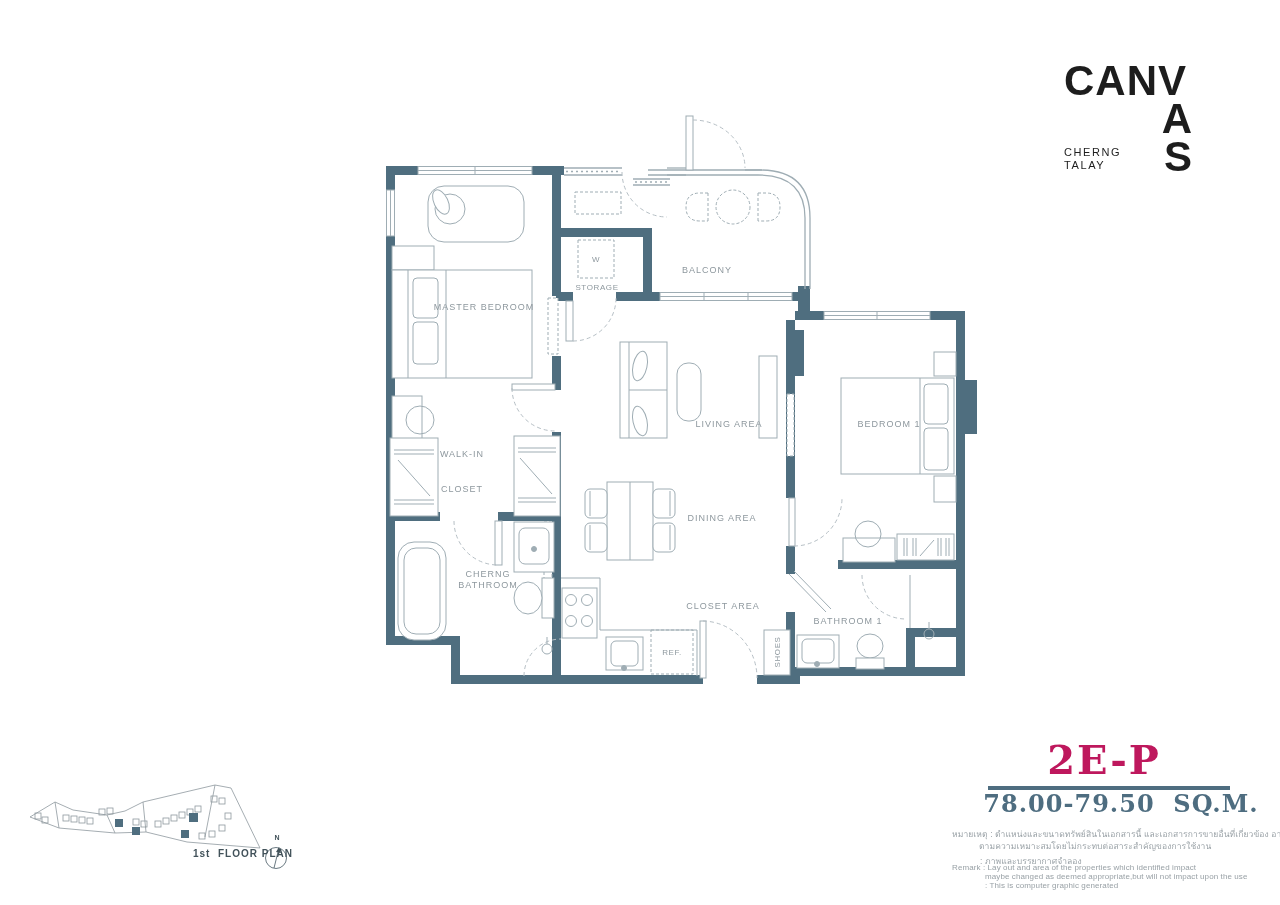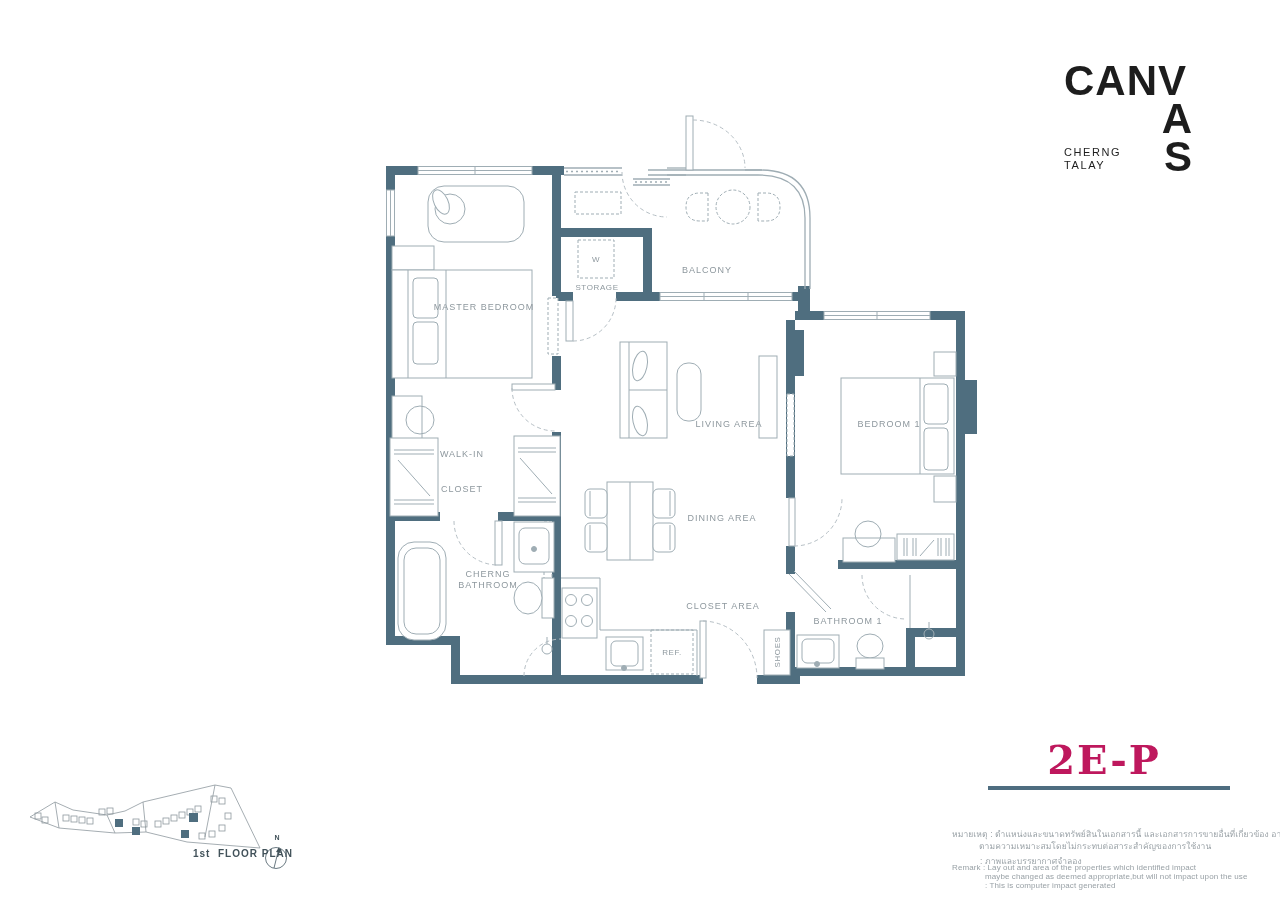--- a/index.html
+++ b/index.html
@@ -270,27 +270,28 @@
   <div class="lbl lbl-sm lbl-vert" style="left:777px;top:652px">SHOES</div>
 
   <div class="logo-row">CANV</div>
   <div class="logo-letter logo-a">A</div>
   <div class="logo-letter logo-s">S</div>
   <div class="logo-sub logo-sub1">CHERNG</div>
   <div class="logo-sub logo-sub2">TALAY</div>
 
   <div class="unit-code">2E-P</div>
   <div class="unit-rule"></div>
+  <div class="unit-area">78.00-79.50  SQ.M.</div>
 
   <div class="remark-line rl-th" style="left:952px;top:827px">หมายเหตุ : ตำแหน่งและขนาดทรัพย์สินในเอกสารนี้ และเอกสารการขายอื่นที่เกี่ยวข้อง อาจปรับเปลี่ยนได้</div>
   <div class="remark-line rl-th" style="left:979px;top:839px">ตามความเหมาะสมโดยไม่กระทบต่อสาระสำคัญของการใช้งาน</div>
   <div class="remark-line rl-th" style="left:980px;top:854px">: ภาพและบรรยากาศจำลอง</div>
   <div class="remark-line" style="left:952px;top:863px">Remark : Lay out and area of the properties which identified impact</div>
   <div class="remark-line" style="left:985px;top:872px">maybe changed as deemed appropriate,but will not impact upon the use</div>
-  <div class="remark-line" style="left:985px;top:881px">: This is computer impact generated</div>
+  <div class="remark-line" style="left:985px;top:881px">: This is computer graphic generated</div>
 
   <svg width="300" height="120" viewBox="0 0 300 120" style="left:15px;top:775px">
     <g fill="none" stroke="#8e989e" stroke-width="0.8">
       <path d="M 15 42 L 40 27 L 58 35 L 92 40 L 110 36 L 128 27 L 200 10 L 216 13 L 245 73 L 172 67 L 131 57 L 100 58 L 44 53 Z"></path>
       <path d="M 40 27 L 44 53 M 92 40 L 100 58 M 128 27 L 131 57 M 200 10 L 190 62"></path>
       <rect x="20" y="38" width="6" height="6"></rect>
         <rect x="27" y="42" width="6" height="6"></rect>
       <rect x="48" y="40" width="6" height="6"></rect>
         <rect x="56" y="41" width="6" height="6"></rect>
       <rect x="64" y="42" width="6" height="6"></rect>

